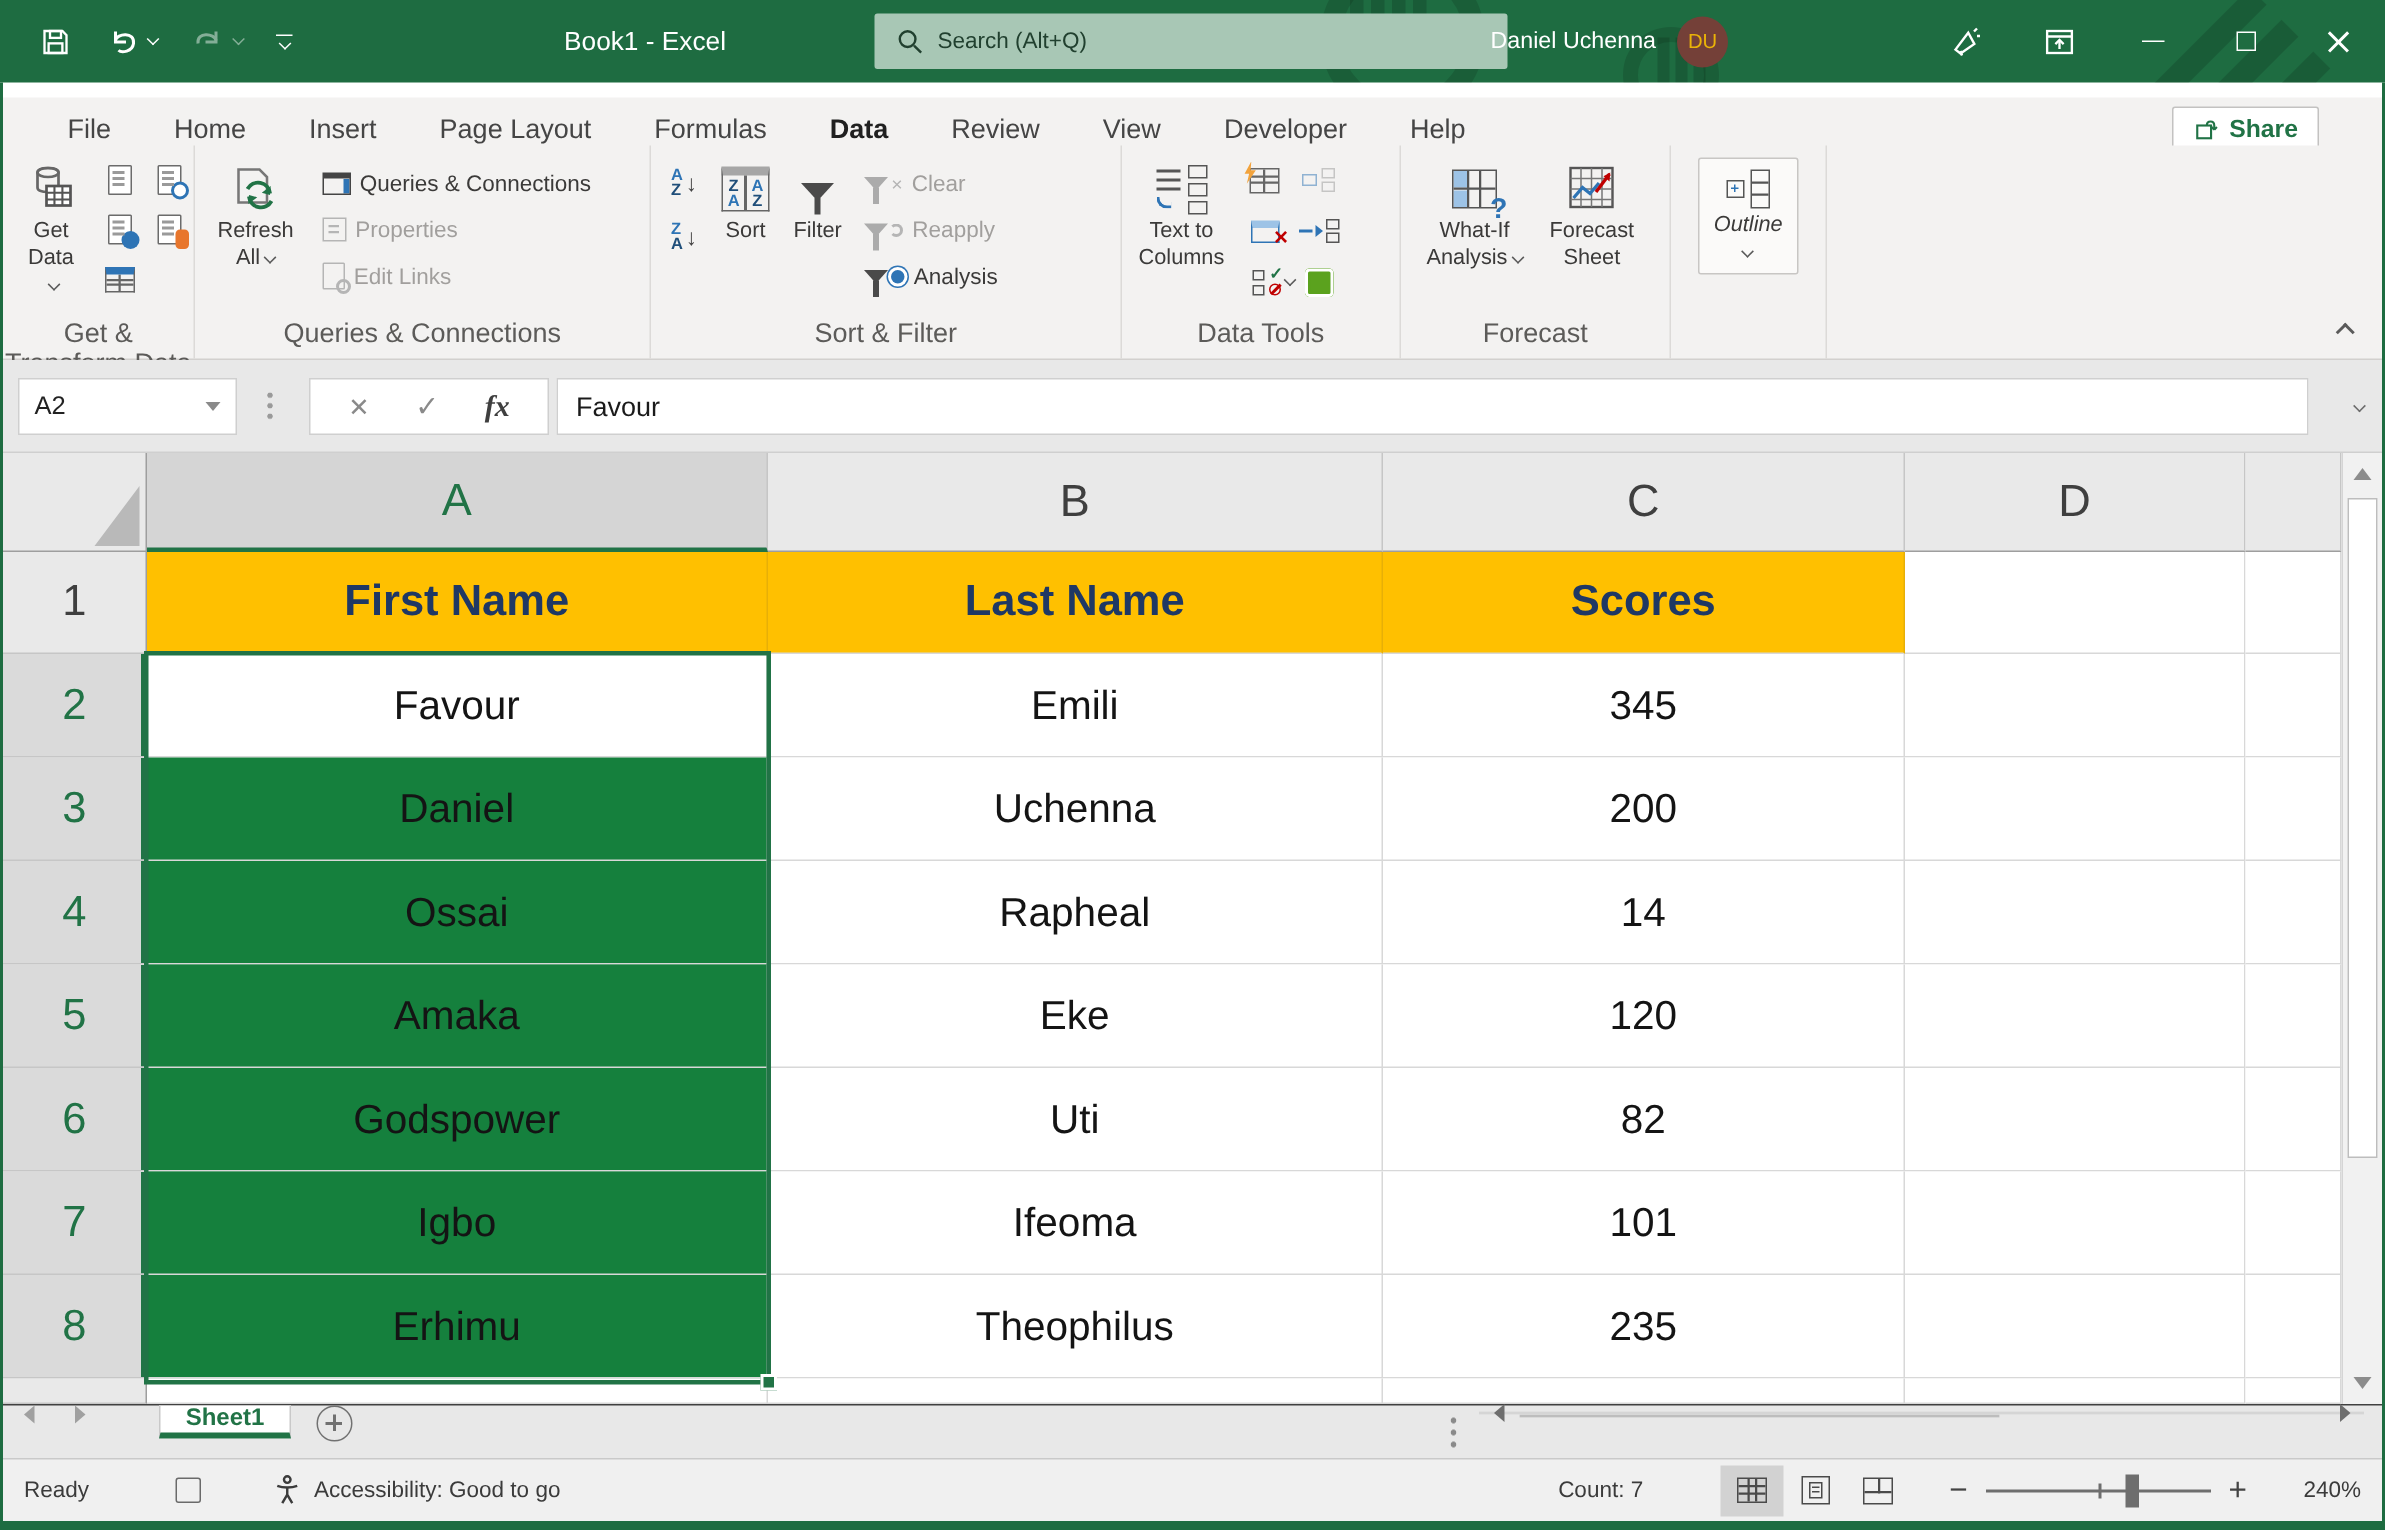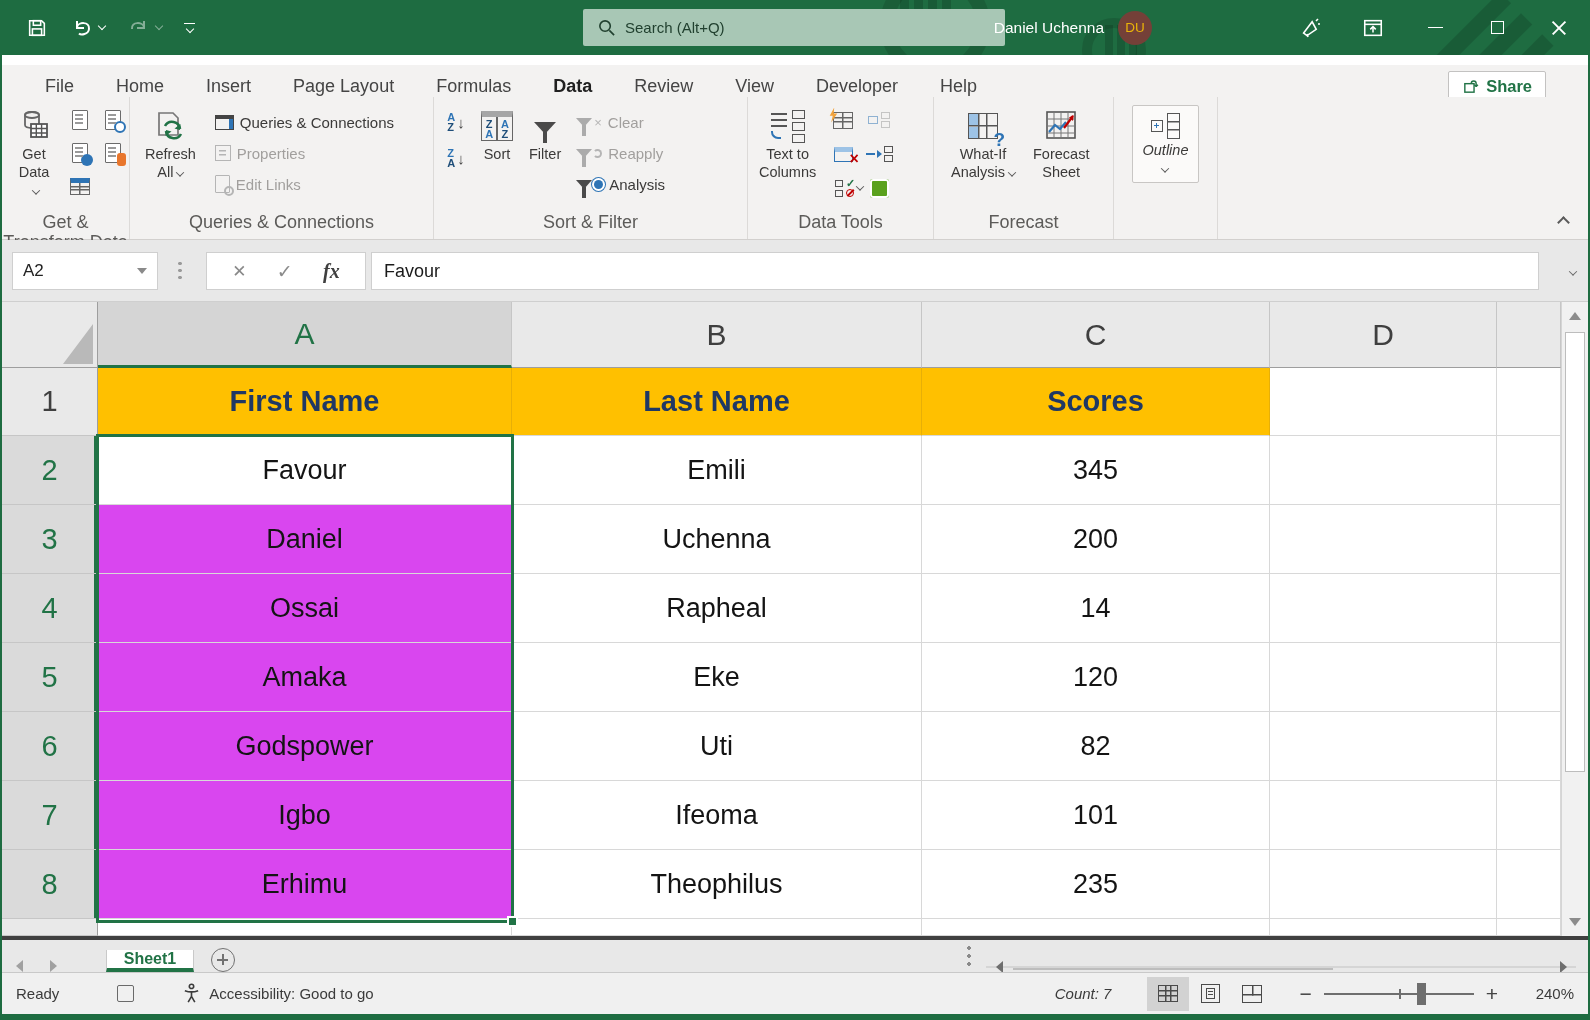--- a/index.html
+++ b/index.html
@@ -84,32 +84,32 @@
     grid-template-columns:96px 414px 410px 348px 227px 1fr;
     grid-template-rows:66px 68px repeat(7,69px) 1fr; }
   .corner { background:#E9E9E9; border-right:1px solid #9E9E9E; border-bottom:1px solid #9E9E9E; position:relative; cursor:pointer; }
   .corner::after { content:""; position:absolute; right:4px; bottom:3px; width:0; height:0; border-left:30px solid transparent; border-bottom:40px solid #B9B9B9; }
   .colhead { background:#E9E9E9; border-right:1px solid #C6C6C6; border-bottom:1px solid #9E9E9E; display:flex; align-items:center; justify-content:center; font-size:30px; color:#3F3F3F; cursor:pointer; }
   .colhead.sel { background:#D5D5D5; color:#217346; border-bottom:3px solid #217346; }
   .rowhead { background:#E9E9E9; border-right:1px solid #9E9E9E; border-bottom:1px solid #C6C6C6; display:flex; align-items:center; justify-content:center; font-size:29px; color:#3F3F3F; cursor:pointer; }
   .rowhead.sel { background:#DADADA; color:#217346; box-shadow:inset -3px 0 0 #217346; }
   .cell { background:#fff; border-right:1px solid #D8D8D8; border-bottom:1px solid #D8D8D8; display:flex; align-items:center; justify-content:center; font-size:27px; color:#141414; cursor:cell; overflow:hidden; }
   .cell.hdr { background:#FFC000; color:#1F3864; font-weight:bold; font-size:29px; border-right-color:#E7AF07; border-bottom-color:#D8D8D8; }
-  .cell.selgray { background:#d946ef; }
+  .cell.selgray { background:#15803d; }
   #sel-overlay { position:absolute; left:94px; top:132px; width:418px; height:489px; border:3px solid #217346; pointer-events:none; }
   #fill-handle { position:absolute; right:-7px; bottom:-7px; width:11px; height:11px; background:#217346; border:2px solid #fff; pointer-events:auto; cursor:crosshair; }
   
   #vscroll { position:absolute; right:0; top:0; width:27px; bottom:0; background:#F1F1F1; border-left:1px solid #D5D5D5; }
   .sb-btn { position:absolute; left:0; width:26px; height:28px; background:#F1F1F1; display:flex; align-items:center; justify-content:center; cursor:pointer; }
   .tri-up { width:0; height:0; border-left:6px solid transparent; border-right:6px solid transparent; border-bottom:8px solid #8C8C8C; }
   .tri-dn2 { width:0; height:0; border-left:6px solid transparent; border-right:6px solid transparent; border-top:8px solid #8C8C8C; }
   #vthumb { position:absolute; left:3px; top:30px; width:20px; height:440px; background:#fff; border:1px solid #BDBDBD; cursor:grab; }
 
   
-  #tabbar { position:absolute; left:2px; top:936px; width:1586px; height:36px; background:#E8E8E8; border-top:4px solid #404040; display:flex; align-items:flex-end; }
+  #tabbar { position:absolute; left:2px; top:936px; width:1586px; height:36px; background:#E8E8E8; border-top:1px solid #404040; display:flex; align-items:flex-start; }
   .nav-ar { width:34px; display:flex; align-items:center; justify-content:center; cursor:pointer; }
   .tri-l { width:0; height:0; border-top:6px solid transparent; border-bottom:6px solid transparent; border-right:7px solid #A0A0A0; }
   .tri-r { width:0; height:0; border-top:6px solid transparent; border-bottom:6px solid transparent; border-left:7px solid #A0A0A0; }
   #sheettab { margin-left:36px; width:88px; background:#fff; border-left:1px solid #C9C9C9; border-right:1px solid #C9C9C9; border-bottom:4px solid #217346; display:flex; align-items:center; justify-content:center; font-size:16px; font-weight:bold; color:#217346; cursor:pointer; }
   #addsheet { width:58px; display:flex; align-items:center; justify-content:center; cursor:pointer; }
   .plus-c { width:24px; height:24px; border:1.5px solid #717171; border-radius:50%; position:relative; }
   .plus-c::before, .plus-c::after { content:""; position:absolute; background:#717171; }
   .plus-c::before { left:5px; top:10px; width:11px; height:1.5px; }
   .plus-c::after { left:10px; top:5px; width:1.5px; height:11px; }
   #tb-dots { margin-left:auto; width:6px; align-self:center; height:24px; background:radial-gradient(circle,#8a8a8a 1.7px,transparent 2.1px) 0 0/6px 8px repeat-y; cursor:col-resize; }
@@ -117,21 +117,21 @@
   #hscroll .hs-l { position:absolute; left:0; top:0; bottom:0; width:24px; display:flex; align-items:center; justify-content:center; cursor:pointer; }
   #hscroll .hs-r { position:absolute; right:0; top:0; bottom:0; width:24px; display:flex; align-items:center; justify-content:center; cursor:pointer; }
   #hthumb { position:absolute; left:26px; top:1px; bottom:1px; width:320px; background:#fff; border:1px solid #BDBDBD; cursor:grab; }
 
   
   #statusbar { position:absolute; left:2px; top:972px; width:1586px; height:42px; background:#F0F0F0; border-top:1px solid #C9C9C9; display:flex; align-items:center; font-size:15px; color:#3B3B3B; }
   #sb-ready { margin-left:14px; }
   #sb-macro { margin-left:58px; width:17px; height:17px; border:1.6px solid #6A6A6A; border-radius:2px; cursor:pointer; }
   #sb-access { margin-left:48px; display:flex; align-items:center; gap:8px; cursor:pointer; }
   #sb-right { margin-left:auto; display:flex; align-items:center; }
-  #sb-count { margin-right:36px;font-style:italic; }
+  #sb-count { margin-right:52px; }
   .viewbtn { width:42px; height:34px; display:flex; align-items:center; justify-content:center; cursor:pointer; }
   .viewbtn.active { background:#D2D2D2; }
   #zoomer { display:flex; align-items:center; margin-left:26px; margin-right:18px; gap:12px; }
   #zoom-track { position:relative; width:150px; height:22px; cursor:pointer; }
   #zoom-track .trk { position:absolute; left:0; right:0; top:10px; height:2px; background:#6E6E6E; }
   #zoom-track .tick { position:absolute; left:50%; top:6px; width:2px; height:10px; background:#6E6E6E; }
   #zoom-thumb { position:absolute; left:62%; top:0; width:9px; height:22px; background:#6E6E6E; cursor:grab; }
   .zt { font-size:21px; color:#444; cursor:pointer; line-height:10px; }
   #sb-zoomval { width:58px; text-align:right; margin-right:14px; cursor:pointer; }
 
@@ -181,20 +181,21 @@
       <span class="chev-w"></span>
     </span>
     <span class="qat-btn">
       <span style="display:flex;flex-direction:column;align-items:center;gap:2px;">
         <span style="width:11px;height:1.6px;background:#fff;"></span>
         <span class="chev-w" style="margin-top:0;"></span>
       </span>
     </span>
   </div>
 
+  <div id="tb-title">Book1 - Excel</div>
 
   <div id="tb-search">
     <span style="position:absolute;left:14px;top:9px;">
         <svg width="19" height="19" viewBox="0 0 20 20" fill="none" stroke="#21402F" stroke-width="1.7">
           <circle cx="8.5" cy="8.5" r="5.5"></circle>
           <path d="M13 13 L18 18"></path>
         </svg>
       </span>
     <span>Search (Alt+Q)</span>
   </div>

